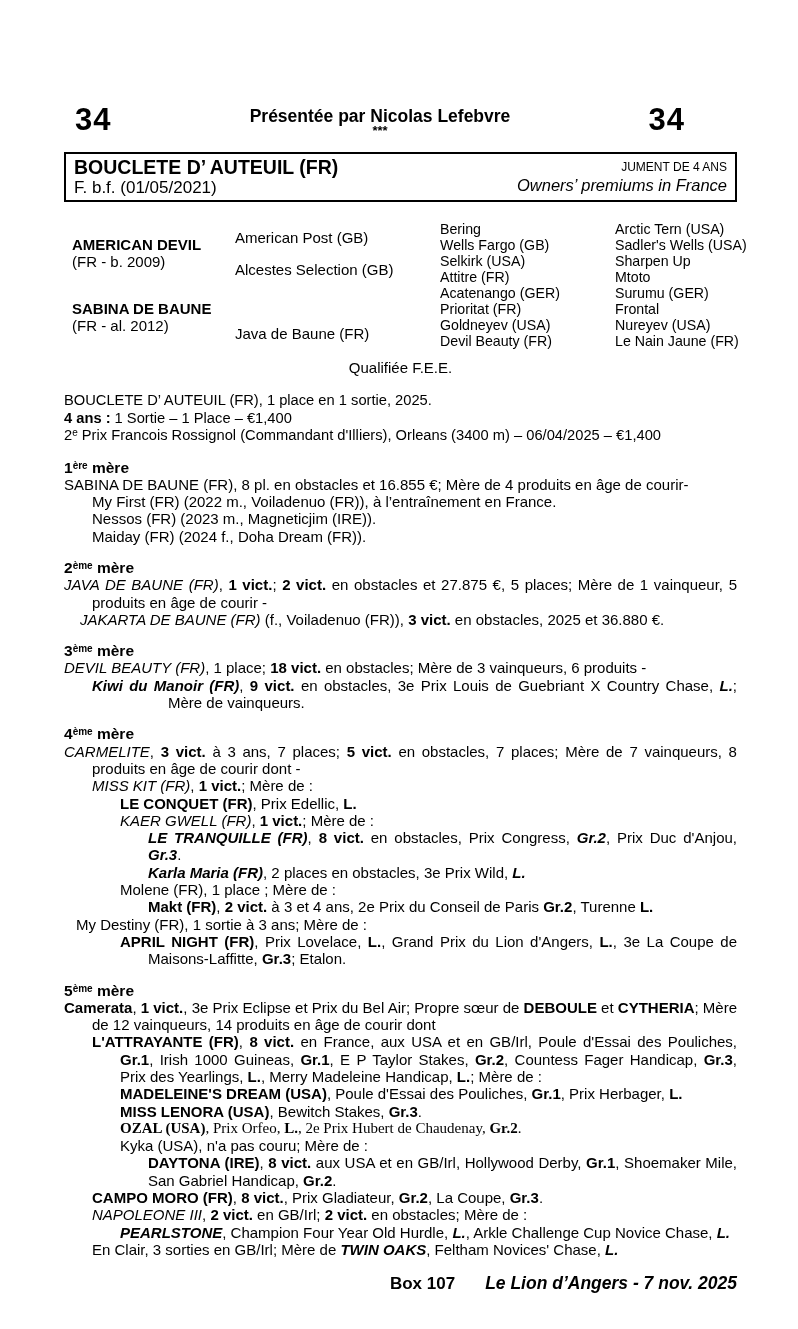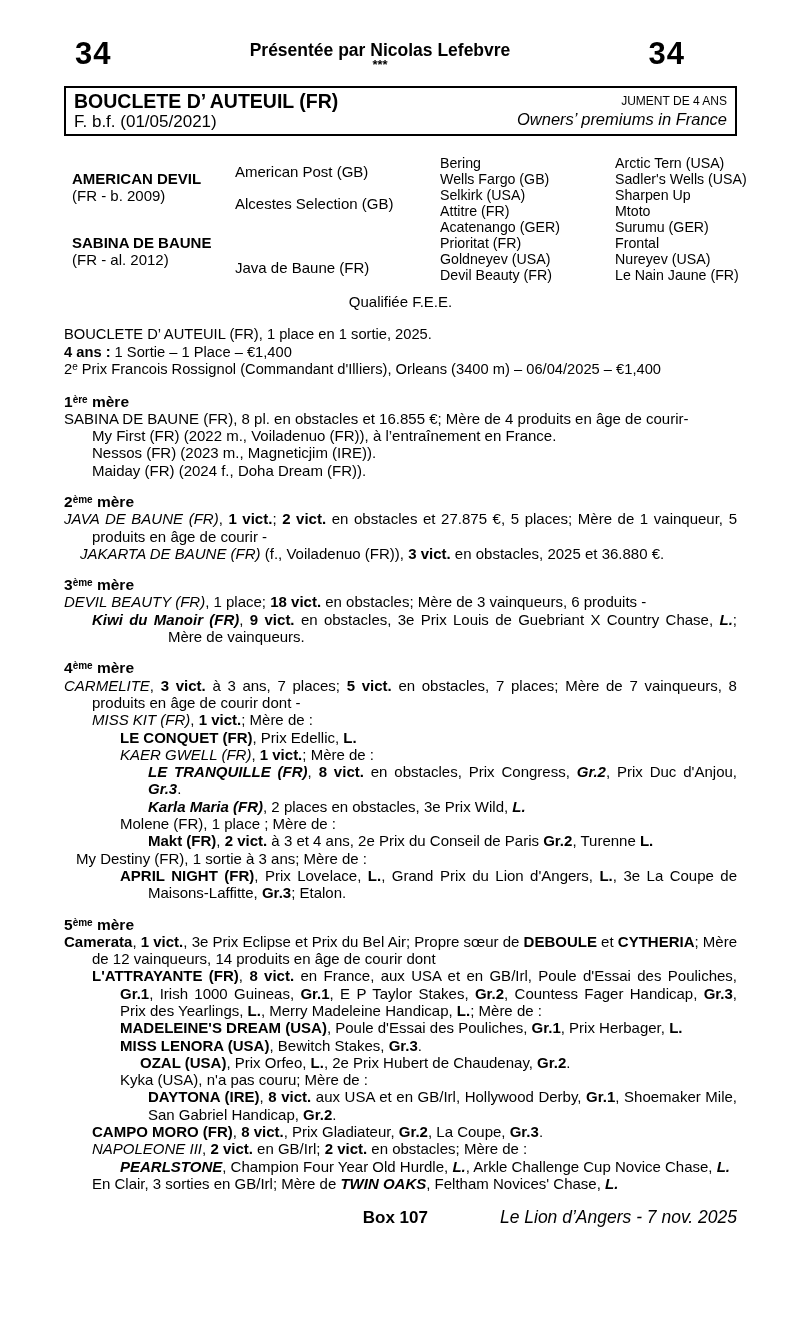--- a/index.html
+++ b/index.html
@@ -1,18 +1,18 @@
 <!DOCTYPE html>
 <html><head>
 <meta charset="utf-8">
 <style>
   html,body{margin:0;padding:0;background:#fff;}
   body{font-family:"Liberation Sans",sans-serif;color:#000;}
   .page{position:relative;width:798px;height:1329px;box-sizing:border-box;
-        padding:40px 61px 0 64px;overflow:hidden;background:#fff;}
+        padding:106px 61px 0 64px;overflow:hidden;background:#fff;}
 
   
   .header{display:flex;justify-content:space-between;align-items:flex-start;margin-bottom:16px;}
   .lot{font-size:31px;font-weight:bold;line-height:28px;letter-spacing:1px;}
   .lot-left{margin-left:11px;}
   .lot-right{margin-right:52px;}
   .presenter{text-align:center;}
   .presenter-name{font-weight:bold;font-size:17.5px;line-height:20px;}
   .presenter-stars{font-weight:bold;font-size:13px;line-height:10px;}
 
@@ -43,21 +43,21 @@
   .sec-heading{font-weight:bold;font-size:15.5px;line-height:17.3px;}
   .para{margin:0;font-size:15px;line-height:17.3px;text-align:justify;}
   sup{font-size:10px;position:relative;top:-4px;vertical-align:baseline;line-height:0;}
   .s-n{font-weight:normal;font-style:normal;}
   .s-b{font-weight:bold;}
   .s-i{font-style:italic;}
   .s-bi{font-weight:bold;font-style:italic;}
 
   .footer{margin-top:15px;text-align:right;font-size:17px;line-height:20px;}
   .footer .box{font-weight:bold;margin-right:30px;}
-  .footer .sale{font-weight:normal;font-style:italic;font-size:17.5px;margin-left:42px;}
+  .footer .sale{font-weight:bold;font-style:italic;font-size:17.5px;}
 </style>
 </head>
 <body>
 
 <div class="page">
 
   <div class="header">
     <div class="lot lot-left">34</div>
     <div class="presenter">
       <div class="presenter-name">Présentée par Nicolas Lefebvre</div>
@@ -145,21 +145,21 @@
         <p class="para" style="margin-left: 84px; text-indent: 0px;"><span class="s-b">Makt (FR)</span><span class="s-n">, </span><span class="s-b">2 vict.</span><span class="s-n"> à 3 et 4 ans, 2e Prix du Conseil de Paris </span><span class="s-b">Gr.2</span><span class="s-n">, Turenne </span><span class="s-b">L.</span></p>
         <p class="para" style="margin-left: 12px; text-indent: 0px;"><span class="s-n">My Destiny (FR), 1 sortie à 3 ans; Mère de :</span></p>
         <p class="para" style="margin-left: 84px; text-indent: -28px;"><span class="s-b">APRIL NIGHT (FR)</span><span class="s-n">, Prix Lovelace, </span><span class="s-b">L.</span><span class="s-n">, Grand Prix du Lion d'Angers, </span><span class="s-b">L.</span><span class="s-n">, 3e La Coupe de Maisons-Laffitte, </span><span class="s-b">Gr.3</span><span class="s-n">; Etalon.</span></p>
       </div>
       <div class="section">
         <div class="sec-heading">5<sup>ème</sup> mère</div>
         <p class="para" style="margin-left: 28px; text-indent: -28px;"><span class="s-b">Camerata</span><span class="s-n">, </span><span class="s-b">1 vict.</span><span class="s-n">, 3e Prix Eclipse et Prix du Bel Air; Propre sœur de </span><span class="s-b">DEBOULE</span><span class="s-n"> et </span><span class="s-b">CYTHERIA</span><span class="s-n">; Mère de 12 vainqueurs, 14 produits en âge de courir dont</span></p>
         <p class="para" style="margin-left: 56px; text-indent: -28px;"><span class="s-b">L'ATTRAYANTE (FR)</span><span class="s-n">, </span><span class="s-b">8 vict.</span><span class="s-n"> en France, aux USA et en GB/Irl, Poule d'Essai des Pouliches, </span><span class="s-b">Gr.1</span><span class="s-n">, Irish 1000 Guineas, </span><span class="s-b">Gr.1</span><span class="s-n">, E P Taylor Stakes, </span><span class="s-b">Gr.2</span><span class="s-n">, Countess Fager Handicap, </span><span class="s-b">Gr.3</span><span class="s-n">, Prix des Yearlings, </span><span class="s-b">L.</span><span class="s-n">, Merry Madeleine Handicap, </span><span class="s-b">L.</span><span class="s-n">; Mère de :</span></p>
         <p class="para" style="margin-left: 56px; text-indent: 0px;"><span class="s-b">MADELEINE'S DREAM (USA)</span><span class="s-n">, Poule d'Essai des Pouliches, </span><span class="s-b">Gr.1</span><span class="s-n">, Prix Herbager, </span><span class="s-b">L.</span></p>
         <p class="para" style="margin-left: 56px; text-indent: 0px;"><span class="s-b">MISS LENORA (USA)</span><span class="s-n">, Bewitch Stakes, </span><span class="s-b">Gr.3</span><span class="s-n">.</span></p>
-        <p class="para" style="margin-left: 76px; text-indent: 0px;"><span class="s-b">OZAL (USA)</span><span class="s-n">, Prix Orfeo, </span><span class="s-b">L.</span><span class="s-n">, 2e Prix Hubert de Chaudenay, </span><span class="s-b">Gr.2</span><span class="s-n">.</span></p>
+        <p class="para" style="margin-left: 56px; text-indent: 0px; font-family: Liberation Serif, serif;"><span class="s-b">OZAL (USA)</span><span class="s-n">, Prix Orfeo, </span><span class="s-b">L.</span><span class="s-n">, 2e Prix Hubert de Chaudenay, </span><span class="s-b">Gr.2</span><span class="s-n">.</span></p>
         <p class="para" style="margin-left: 56px; text-indent: 0px;"><span class="s-n">Kyka (USA), n'a pas couru; Mère de :</span></p>
         <p class="para" style="margin-left: 84px; text-indent: 0px;"><span class="s-b">DAYTONA (IRE)</span><span class="s-n">, </span><span class="s-b">8 vict.</span><span class="s-n"> aux USA et en GB/Irl, Hollywood Derby, </span><span class="s-b">Gr.1</span><span class="s-n">, Shoemaker Mile, San Gabriel Handicap, </span><span class="s-b">Gr.2</span><span class="s-n">.</span></p>
         <p class="para" style="margin-left: 28px; text-indent: 0px;"><span class="s-b">CAMPO MORO (FR)</span><span class="s-n">, </span><span class="s-b">8 vict.</span><span class="s-n">, Prix Gladiateur, </span><span class="s-b">Gr.2</span><span class="s-n">, La Coupe, </span><span class="s-b">Gr.3</span><span class="s-n">.</span></p>
         <p class="para" style="margin-left: 28px; text-indent: 0px;"><span class="s-i">NAPOLEONE III</span><span class="s-n">, </span><span class="s-b">2 vict.</span><span class="s-n"> en GB/Irl; </span><span class="s-b">2 vict.</span><span class="s-n"> en obstacles; Mère de :</span></p>
         <p class="para" style="margin-left: 84px; text-indent: -28px;"><span class="s-bi">PEARLSTONE</span><span class="s-n">, Champion Four Year Old Hurdle, </span><span class="s-bi">L.</span><span class="s-n">, Arkle Challenge Cup Novice Chase, </span><span class="s-bi">L.</span></p>
         <p class="para" style="margin-left: 28px; text-indent: 0px;"><span class="s-n">En Clair, 3 sorties en GB/Irl; Mère de </span><span class="s-bi">TWIN OAKS</span><span class="s-n">, Feltham Novices' Chase, </span><span class="s-bi">L.</span></p>
       </div>
     </div>
 
   <div class="footer">

